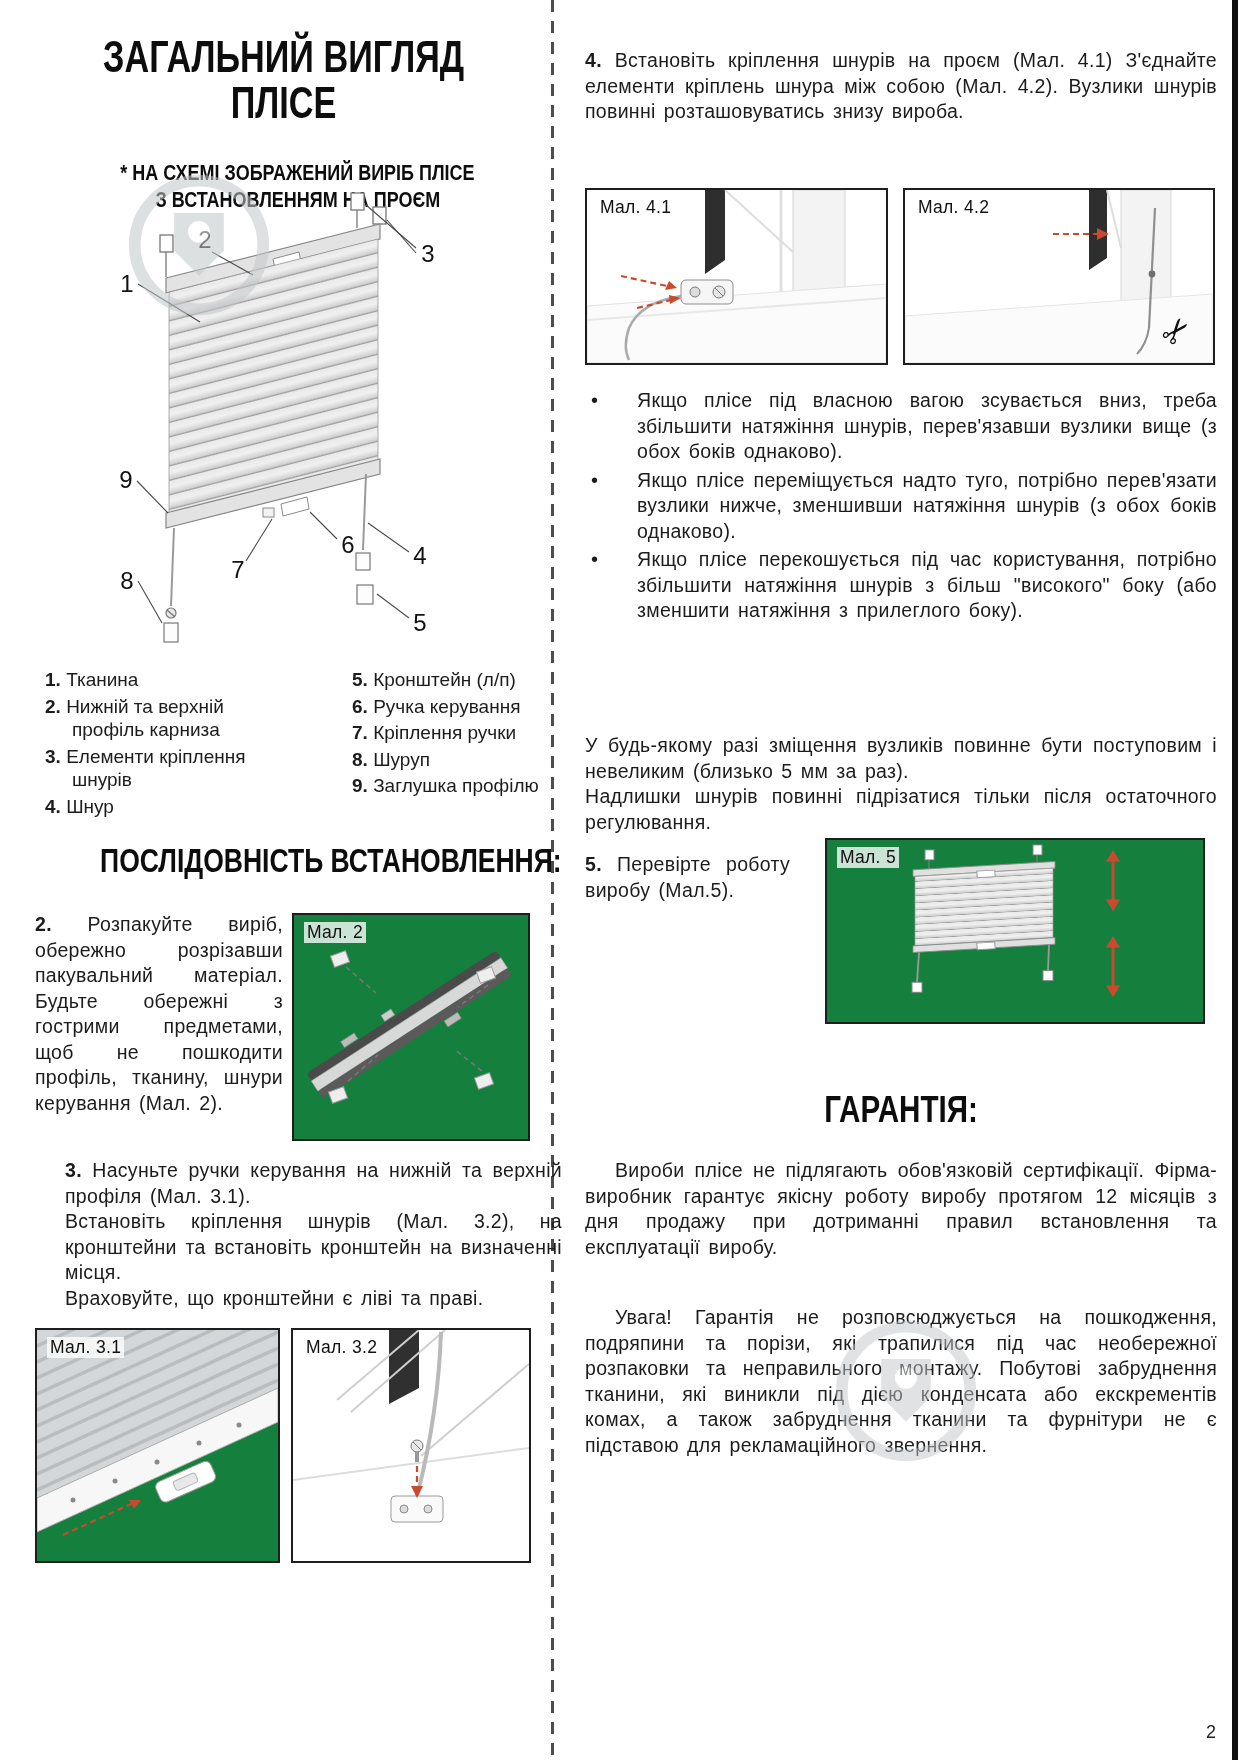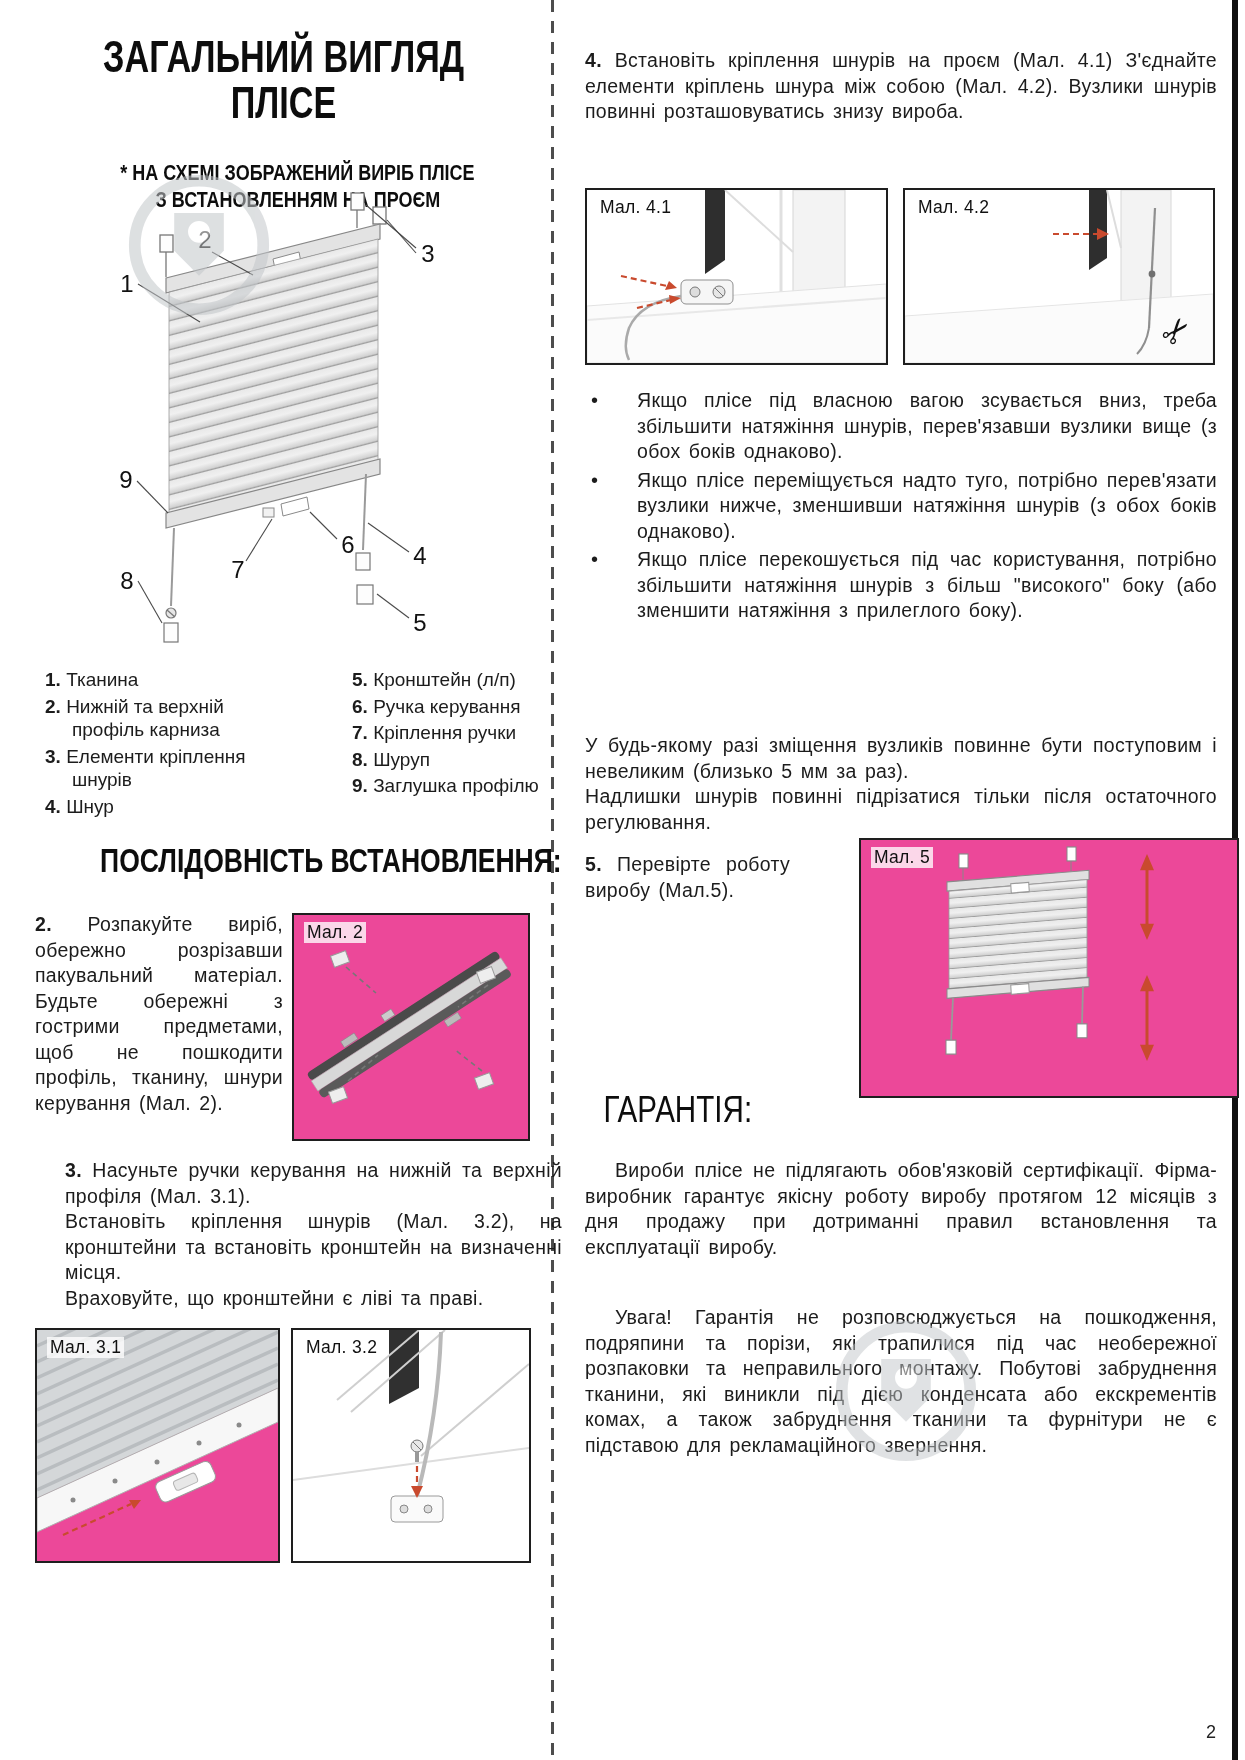--- a/index.html
+++ b/index.html
@@ -22,36 +22,36 @@
   .cond { display:inline-block; transform-origin:50% 50%; white-space:nowrap; }
   .h-main { position:absolute; left:35px; top:34px; width:497px; text-align:center;
             font-weight:bold; font-size:45px; line-height:1.03; color:#0d0d0d; }
   .h-main .cond { transform:scaleX(.76); }
   .h-sub  { position:absolute; left:49px; top:131px; width:497px; text-align:center;
             font-weight:bold; font-size:22.5px; line-height:1.18; color:#0d0d0d;margin-top:29px; }
   .h-sub .cond { transform:scaleX(.8); }
   .h-seq  { position:absolute; left:35px; top:841px; width:497px; text-align:right;
             font-weight:bold; font-size:34px; color:#0d0d0d; }
   .h-seq .cond { transform:scaleX(.78); }
-  .h-war  { position:absolute; left:585px; top:1089px; width:632px; text-align:left;
-            font-weight:normal; font-size:37px; color:#0d0d0d; }
+  .h-war  { position:absolute; left:585px; top:1089px; width:632px; text-align:center;
+            font-weight:bold; font-size:37px; color:#0d0d0d; }
   .h-war .cond { transform:scaleX(.8); }
 
   
   .body { font-size:19.5px; line-height:1.31; text-align:justify;
           letter-spacing:.3px; word-spacing:2.5px; color:#1c1c1c; }
   .body p { margin:0; }
 
   
   .legend { position:absolute; font-size:19px; line-height:1.24; }
   .legend-item { padding-left:27px; text-indent:-27px; margin-bottom:3px; }
   .legend-item b { font-weight:bold; }
 
   
-  .figure { position:absolute; border:2px solid #1e1e1e; background:#ec4899; }
+  .figure { position:absolute; border:2px solid #1e1e1e; background:#15803d; }
   .figure svg { position:absolute; left:0; top:0; width:100%; height:100%; }
   .fig-label { position:absolute; top:7px; left:10px; font-size:17.5px; letter-spacing:.3px;
                background:rgba(255,255,255,.78); padding:0 3px; z-index:2; color:#111; }
 
   
   .bullets { position:absolute; left:585px; top:388px; width:632px; }
   .bullet { position:relative; padding-left:52px; margin-bottom:3px; }
   .bullet .dot { position:absolute; left:6px; top:-1px; font-size:20px; }
 
   .indent { text-indent:30px; }
@@ -328,21 +328,21 @@
 
   <div class="body abs" style="left:585px; top:733px; width:632px;">
     <p>У будь-якому разі зміщення вузликів повинне бути поступовим і невеликим (близько 5 мм за раз).</p>
     <p>Надлишки шнурів повинні підрізатися тільки після остаточного регулювання.</p>
   </div>
 
   <p class="body abs" style="left:585px; top:852px; width:205px;">
     <b>5.</b>
     <span>Перевірте роботу виробу (Мал.5).</span>
   </p>
-  <div class="figure" style="left:859px; top:838px; width:380px; height:260px;">
+  <div class="figure" style="left:825px; top:838px; width:380px; height:186px;">
     <span class="fig-label">Мал. 5</span>
     <svg viewBox="0 0 376 220" preserveAspectRatio="none">
       <defs>
         <linearGradient id="plt5" gradientUnits="userSpaceOnUse" x1="0" y1="0" x2="0.6" y2="8.6" spreadMethod="repeat">
           <stop offset="0" stop-color="#f0f0f0"></stop>
             <stop offset="0.42" stop-color="#d2d2d2"></stop>
           <stop offset="0.52" stop-color="#9e9e9e"></stop>
             <stop offset="0.6" stop-color="#e9e9e9"></stop>
           <stop offset="1" stop-color="#f0f0f0"></stop>
         </linearGradient>

